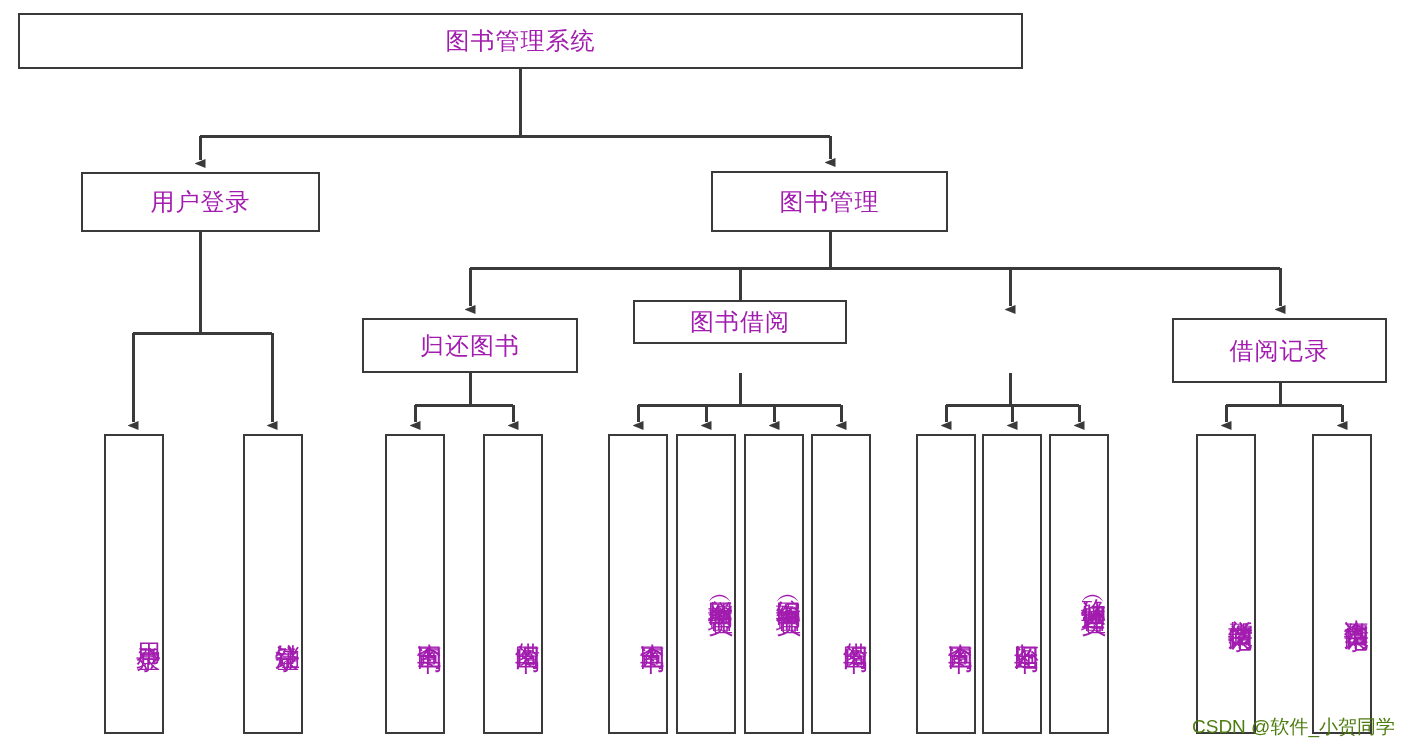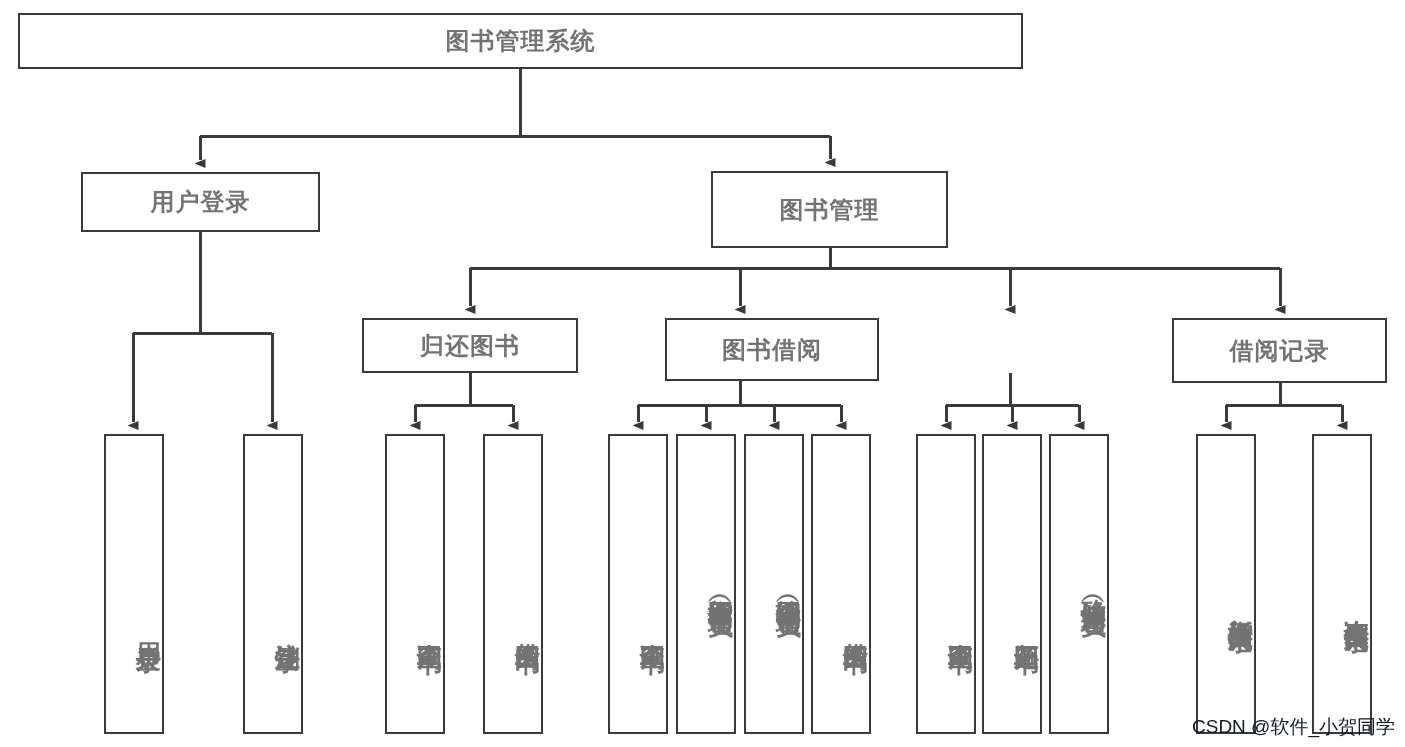--- a/index.html
+++ b/index.html
@@ -23,47 +23,46 @@
     top: 0;
     width: 1405px;
     height: 747px;
     pointer-events: none;
   }
   .node {
     position: absolute;
     box-sizing: border-box;
     border: 2px solid #3a3a3a;
     background: #ffffff;
-    color: #737373;
+    color: #a21caf;
     display: flex;
     align-items: center;
     justify-content: center;
     z-index: 2;
-    font-weight: bold;
   }
   .node-h {
     font-size: 24px;
     letter-spacing: 1px;
     white-space: nowrap;
   }
   .node-v {
     writing-mode: vertical-rl;
     text-orientation: upright;
     font-size: 25px;
     line-height: 1.05;
     letter-spacing: 2px;
     padding-top: 4px;
     align-items: flex-start;
     justify-content: center;
     white-space: nowrap;
   }
   .watermark {
     position: absolute;
     font-size: 19px;
-    color: #0f172a;
+    color: #4d7c0f;
     white-space: nowrap;
     z-index: 3;
   }
 </style>
 </head>
 <body>
 
 <div id="canvas">
 
   <svg id="edges" viewBox="0 0 1405 747" width="1405" height="747" xmlns="http://www.w3.org/2000/svg">
@@ -112,24 +111,24 @@
       <path d="M1280,373 L1280,405"></path>
       <path d="M1226,405 L1342,405"></path>
       <path d="M1226,405 L1226,422" marker-end="url(#arrow)"></path>
       <path d="M1342,405 L1342,422" marker-end="url(#arrow)"></path>
     </g>
   </svg>
 
   <div class="node node-h" style="left:18px; top:13px; width:1005px; height:56px;">图书管理系统</div>
 
   <div class="node node-h" style="left:81px; top:172px; width:239px; height:60px;">用户登录</div>
-  <div class="node node-h" style="left:711px; top:171px; width:237px; height:77px;">图书管理</div>
+  <div class="node node-h" style="left:711px; top:171px; width:237px; height:61px;">图书管理</div>
 
   <div class="node node-h" style="left:362px; top:318px; width:216px; height:55px;">归还图书</div>
-  <div class="node node-h" style="left:633px; top:318px; width:214px; height:63px;margin-left:32px;">图书借阅</div>
+  <div class="node node-h" style="left:633px; top:300px; width:214px; height:44px;">图书借阅</div>
   <div class="node node-h" style="left:1172px; top:318px; width:215px; height:65px;">借阅记录</div>
 
   <div class="node node-v" style="left:104px; top:434px; width:60px; height:300px; padding-top:85px;">用户登录</div>
   <div class="node node-v" style="left:243px; top:434px; width:60px; height:300px; padding-top:85px;">注销登录</div>
 
   <div class="node node-v" style="left:385px; top:434px; width:60px; height:300px; padding-top:85px;">查询图书</div>
   <div class="node node-v" style="left:483px; top:434px; width:60px; height:300px; padding-top:85px;">借阅图书</div>
 
   <div class="node node-v" style="left:608px; top:434px; width:60px; height:300px; padding-top:85px;">查询图书</div>
   <div class="node node-v" style="left:676px; top:434px; width:60px; height:300px; padding-top:8px;">新增图书（管理员）</div>

